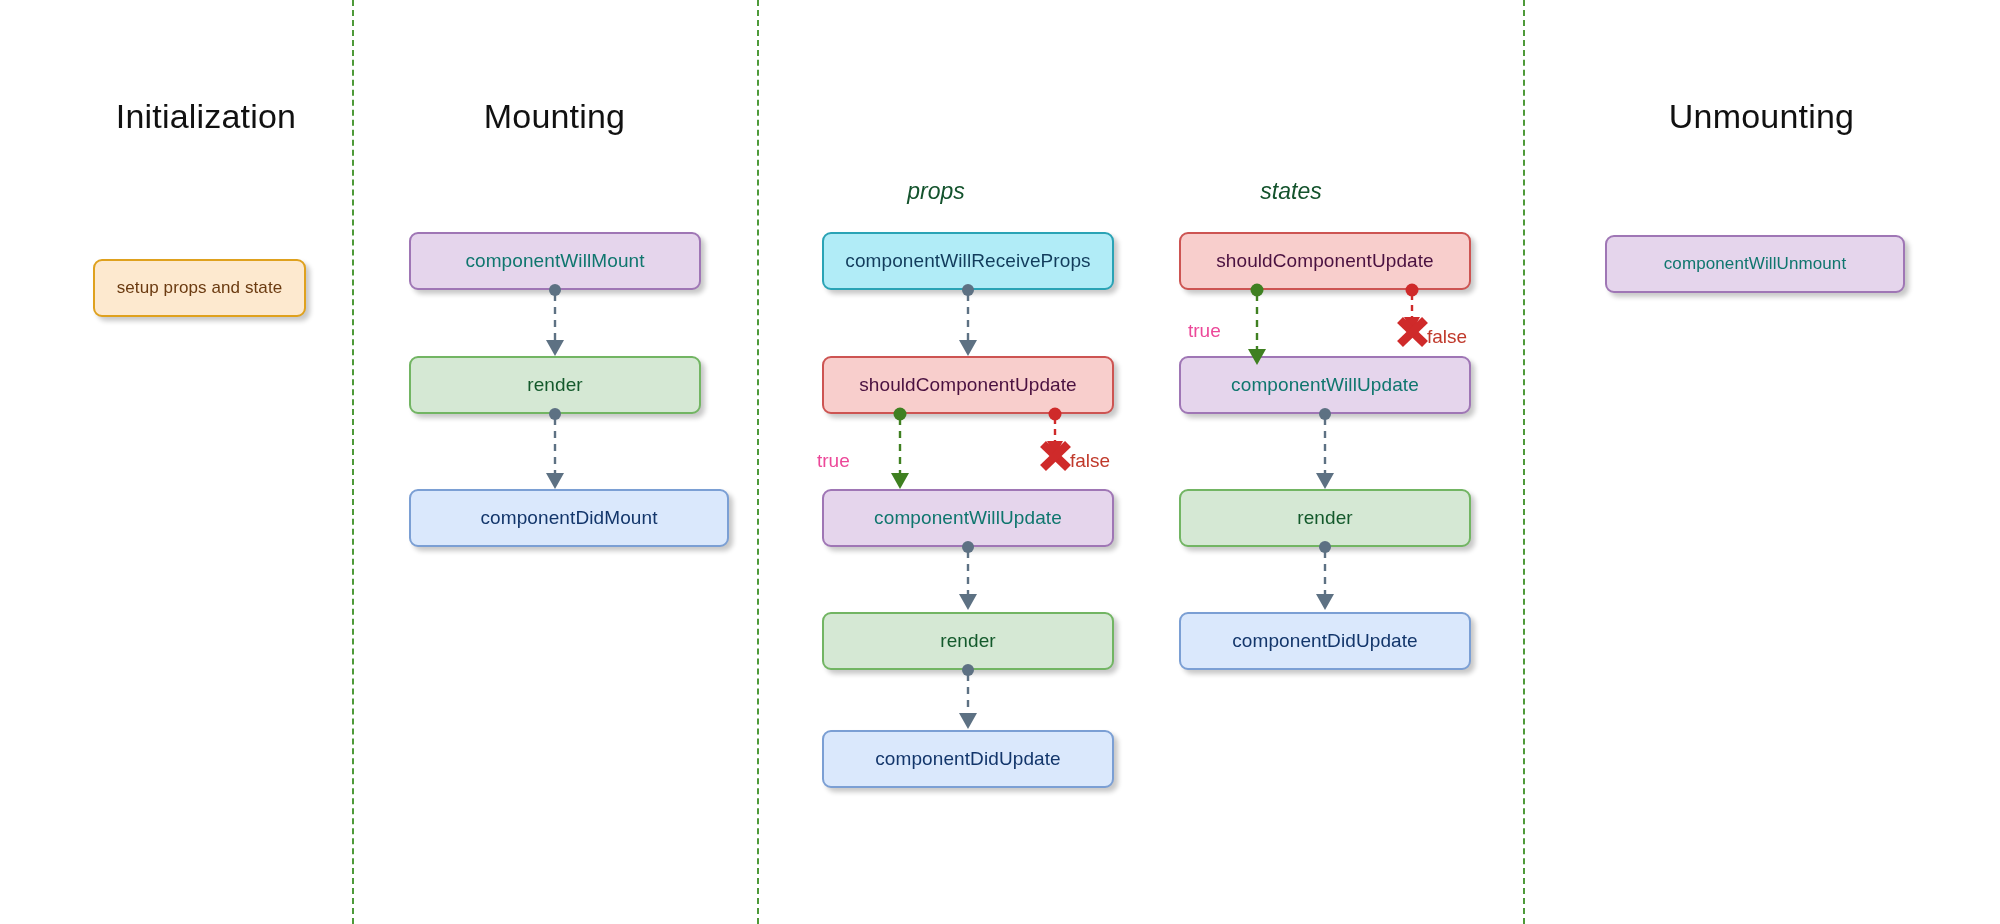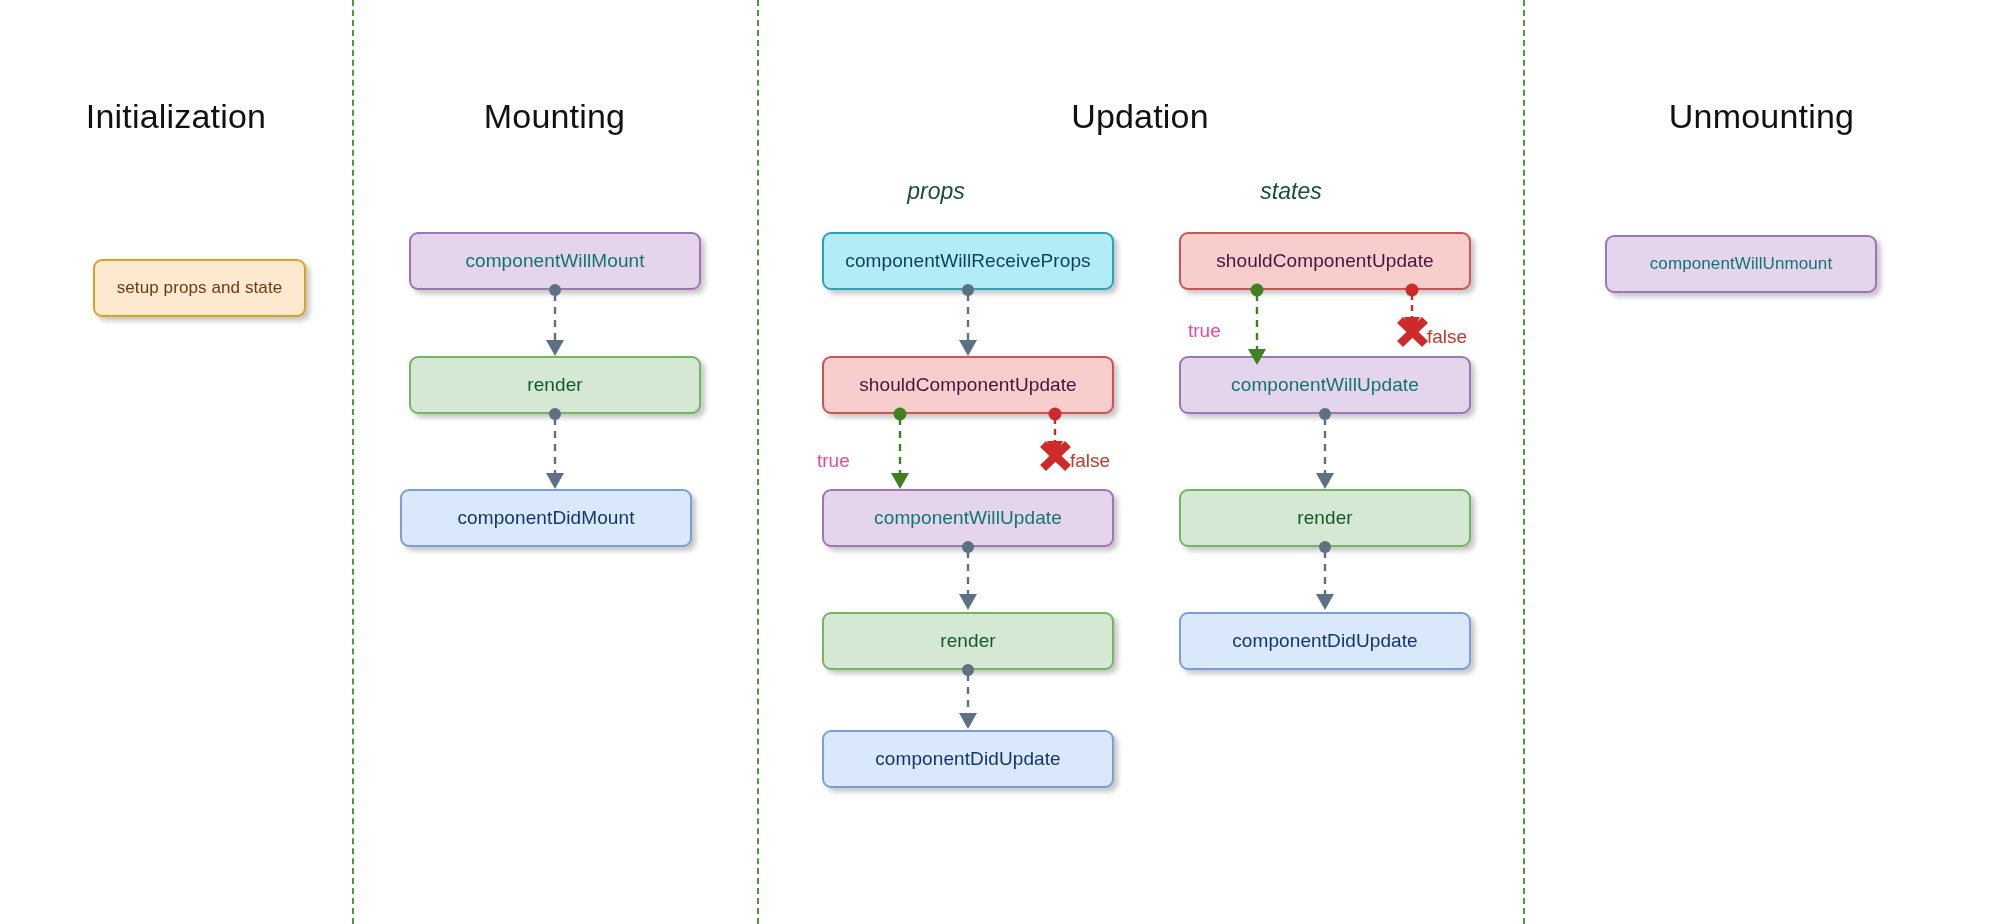--- a/index.html
+++ b/index.html
@@ -76,39 +76,38 @@
 </style>
 </head>
 <body>
 
 <div id="stage">
 
   <div class="divider" style="left:352px;"></div>
   <div class="divider" style="left:757px;"></div>
   <div class="divider" style="left:1523px;"></div>
 
-  <div class="section-title" style="left:0px;top:97px;width:352px;">Initialization</div>
+  <div class="section-title" style="left:0px;top:97px;width:352px;padding-left:30px;">Initialization</div>
 
   <div class="section-title" style="left:352px;top:97px;width:405px;">Mounting</div>
 
-  <div class="section-title" style="left:757px;top:97px;width:766px;">Updation</div>
 
   <div class="section-title" style="left:1523px;top:97px;width:477px;">Unmounting</div>
 
   <div class="sub-title" style="left:830px;top:178px;width:212px;">props</div>
 
   <div class="sub-title" style="left:1185px;top:178px;width:212px;">states</div>
 
   <div class="node n-orange small" style="left:93px;top:235px;width:213px;">setup props and state</div>
 
   <div class="node n-purple" style="left:409px;top:232px;width:292px;">componentWillMount</div>
 
   <div class="node n-green" style="left:409px;top:356px;width:292px;">render</div>
 
-  <div class="node n-blue" style="left:400px;top:489px;width:292px;">componentDidMount</div>
+  <div class="node n-blue" style="left:409px;top:489px;width:320px;">componentDidMount</div>
 
   <div class="edge" style="left:535px;top:284px;">
     <svg width="40" height="80" viewBox="0 0 40 80">
       <circle cx="20" cy="6" r="6" fill="#5d7183"></circle>
       <line x1="20" y1="10" x2="20" y2="60" stroke="#5d7183" stroke-width="2.4" stroke-dasharray="7 6"></line>
       <polygon points="20,72 11,56 29,56" fill="#5d7183"></polygon>
     </svg>
   </div>
 
   <div class="edge" style="left:535px;top:408px;">
@@ -214,15 +213,15 @@
   </div>
 
   <div class="edge" style="left:1305px;top:541px;">
     <svg width="40" height="76" viewBox="0 0 40 76">
       <circle cx="20" cy="6" r="6" fill="#5d7183"></circle>
       <line x1="20" y1="10" x2="20" y2="56" stroke="#5d7183" stroke-width="2.4" stroke-dasharray="7 6"></line>
       <polygon points="20,69 11,53 29,53" fill="#5d7183"></polygon>
     </svg>
   </div>
 
-  <div class="node n-purple small" style="left:1605px;top:235px;width:272px;">componentWillUnmount</div>
+  <div class="node n-purple small" style="left:1605px;top:235px;width:300px;">componentWillUnmount</div>
 
 </div>
 
 </body></html>

